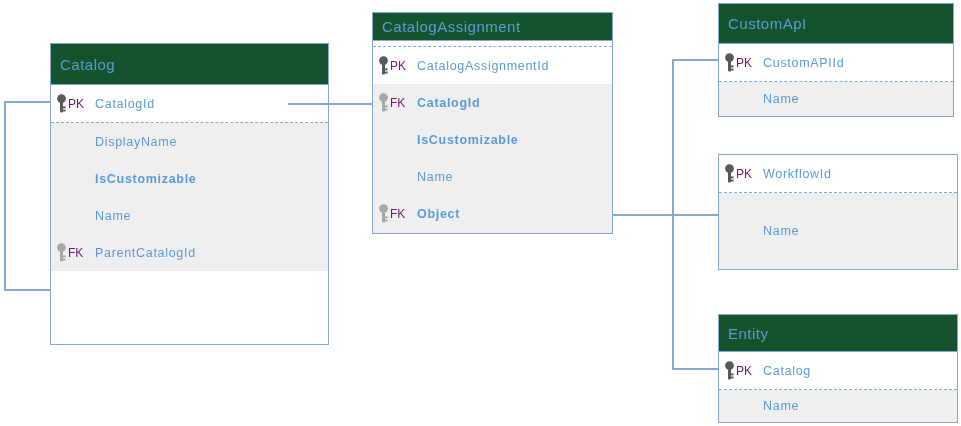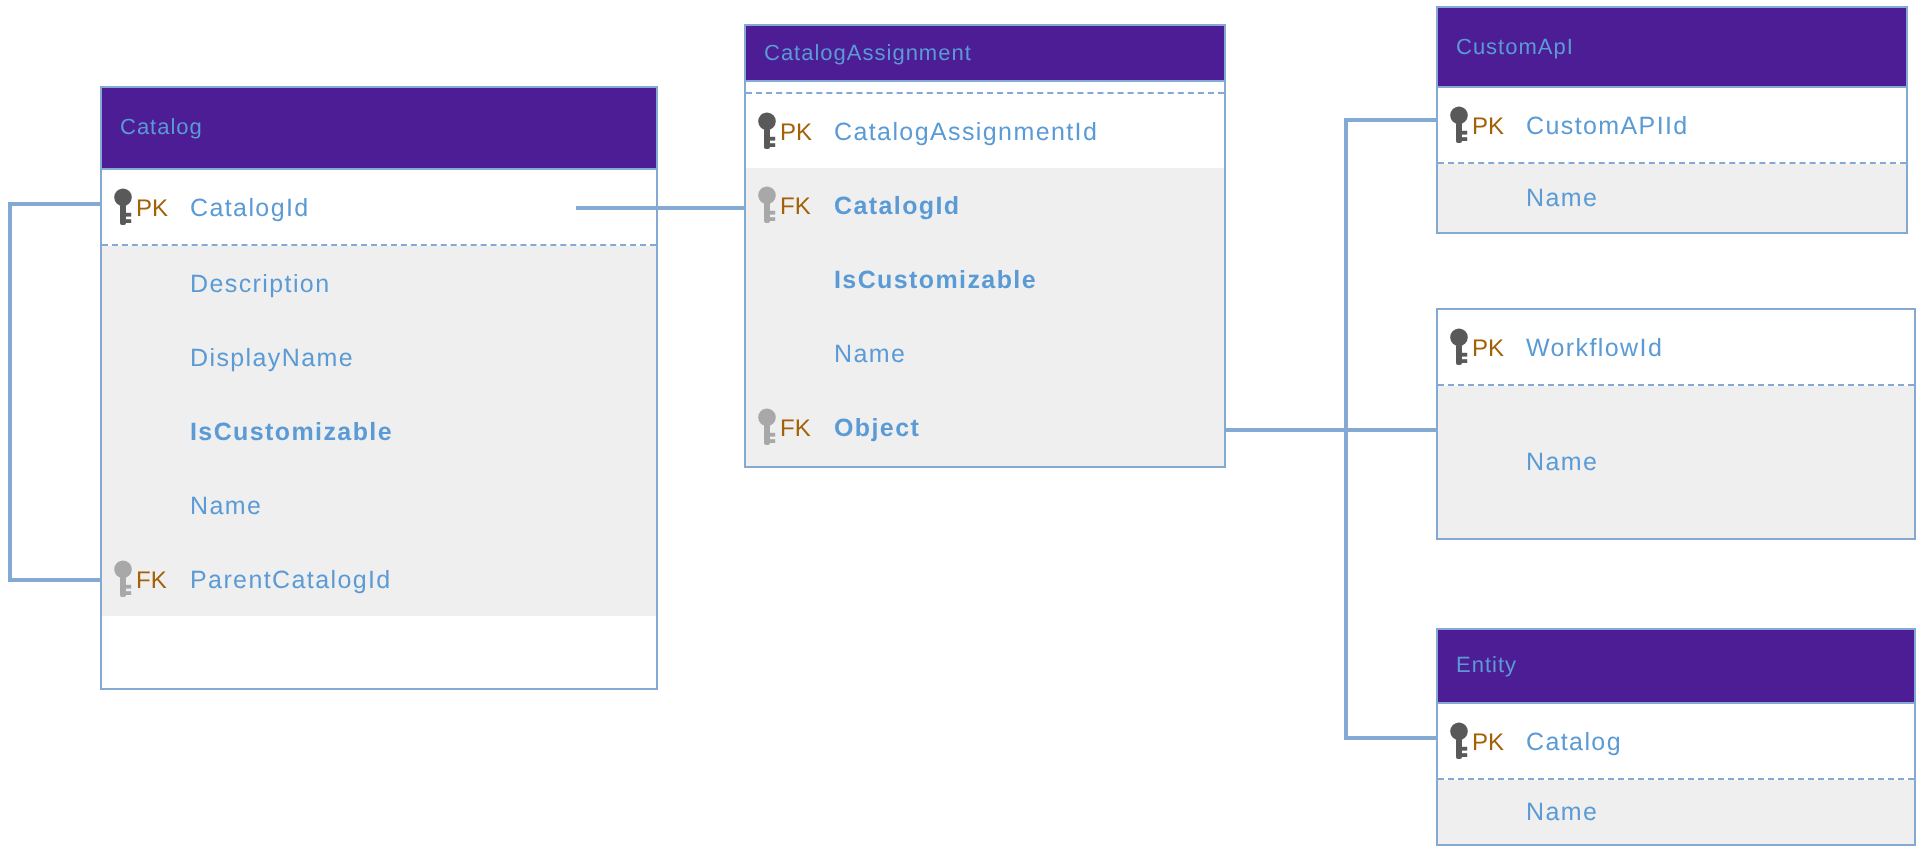--- a/index.html
+++ b/index.html
@@ -6,33 +6,33 @@
   body{
     width:961px;height:426px;position:relative;background:#ffffff;
     font-family:"Liberation Sans",sans-serif;overflow:hidden;
   }
   .etable{
     position:absolute;box-sizing:border-box;background:#ffffff;
     border:1.5px solid #84a9d3;display:flex;flex-direction:column;
   }
   .hdr{
     flex:none;display:flex;align-items:center;padding-left:9px;
-    border-bottom:1.5px solid #84a9d3;color:#5b9bd5;font-size:11px;
-    letter-spacing:.5px;background:#4c1d95;
+    border-bottom:1.5px solid #84a9d3;color:#5b9bd5;font-size:15px;
+    letter-spacing:.5px;background:#14532d;
   }
   .gap{flex:none;height:5px;background:#ffffff;border-bottom:1px dashed #84a9d3}
   .row{
     flex:none;height:37px;display:flex;align-items:center;
     color:#5b9bd5;font-size:12.5px;letter-spacing:.7px;background:#ffffff;
   }
   .row.fill{flex:1}
   .row.gray{background:#efeff0}
   .dash-b{border-bottom:1px dashed #84a9d3}
   .keyicon{flex:none;width:14px;margin-left:3px;display:flex;justify-content:center;align-items:center}
-  .keylbl{flex:none;width:27px;color:#a16207;font-size:12px;letter-spacing:0}
+  .keylbl{flex:none;width:27px;color:#701a75;font-size:12px;letter-spacing:0}
   .colname{white-space:nowrap}
   .row.bold .colname{font-weight:700}
   .pk .keyicon svg{fill:#595959}
   .fk .keyicon svg{fill:#a8a8a8}
 
   
   .t-catalog{left:50px;top:43px;width:279px;height:302px}
   .t-catalog .hdr{height:40px}
   .t-assign{left:372px;top:12px;width:241px;height:222px}
   .t-assign .hdr{height:27px}
@@ -69,25 +69,20 @@
           <rect x="4" y="12.4" width="5.6" height="1.9"></rect>
           <rect x="4" y="15.6" width="5.6" height="1.9"></rect>
         </svg>
     </span>
     <span class="keylbl">PK</span>
     <span class="colname">CatalogId</span>
   </div>
   <div class="row gray">
     <span class="keyicon"></span>
     <span class="keylbl"></span>
-    <span class="colname">Description</span>
-  </div>
-  <div class="row gray">
-    <span class="keyicon"></span>
-    <span class="keylbl"></span>
     <span class="colname">DisplayName</span>
   </div>
   <div class="row gray bold">
     <span class="keyicon"></span>
     <span class="keylbl"></span>
     <span class="colname">IsCustomizable</span>
   </div>
   <div class="row gray">
     <span class="keyicon"></span>
     <span class="keylbl"></span>

